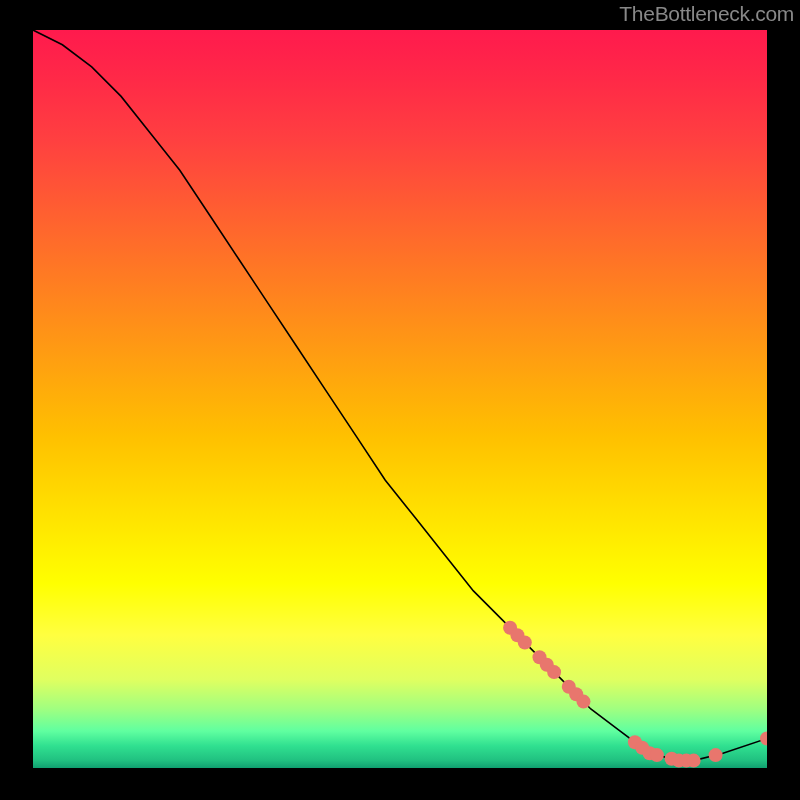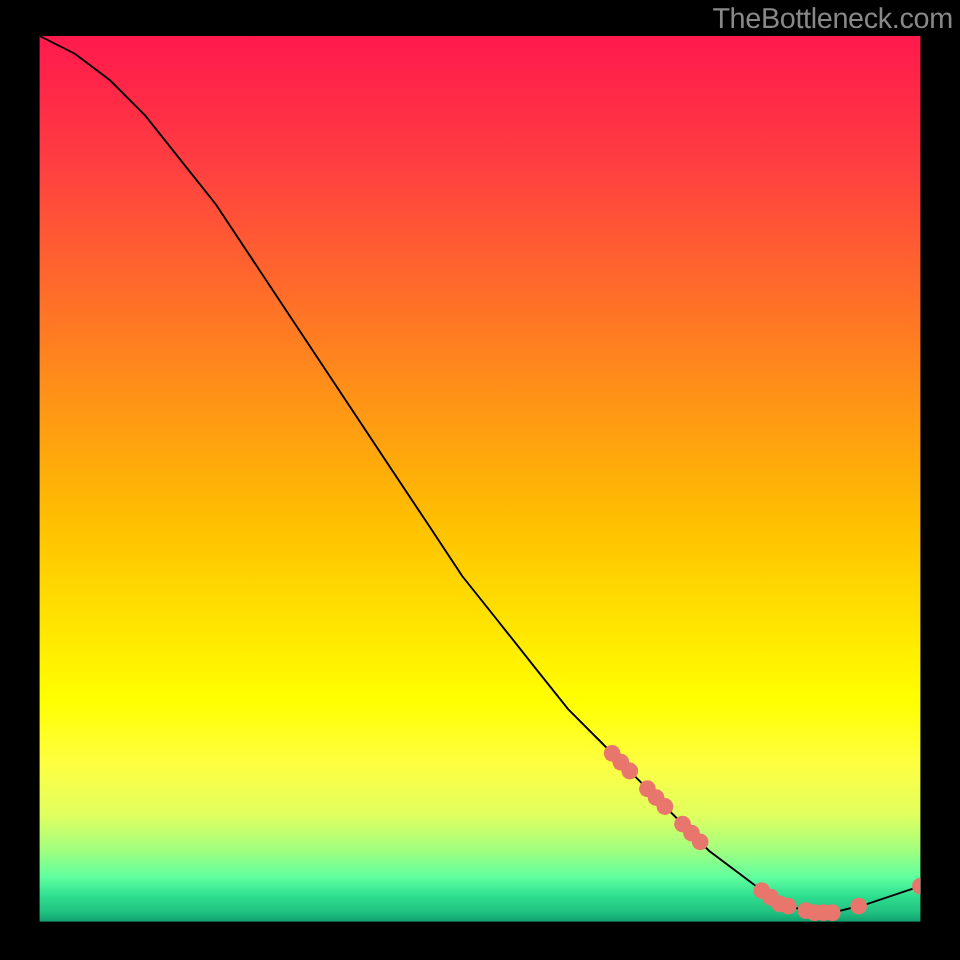--- a/index.html
+++ b/index.html
@@ -13,21 +13,21 @@
   .container {
     width: 800px;
     height: 800px;
     position: relative;
   }
   .watermark {
     position: absolute;
     top: 2px;
     right: 6px;
     color: #888;
-    font-size: 24px;
+    font-size: 21px;
     font-weight: 500;
     z-index: 10;
     letter-spacing: -0.3px;
   }
   .plot-area {
     position: absolute;
     left: 33px;
     top: 30px;
     width: 734px;
     height: 738px;

